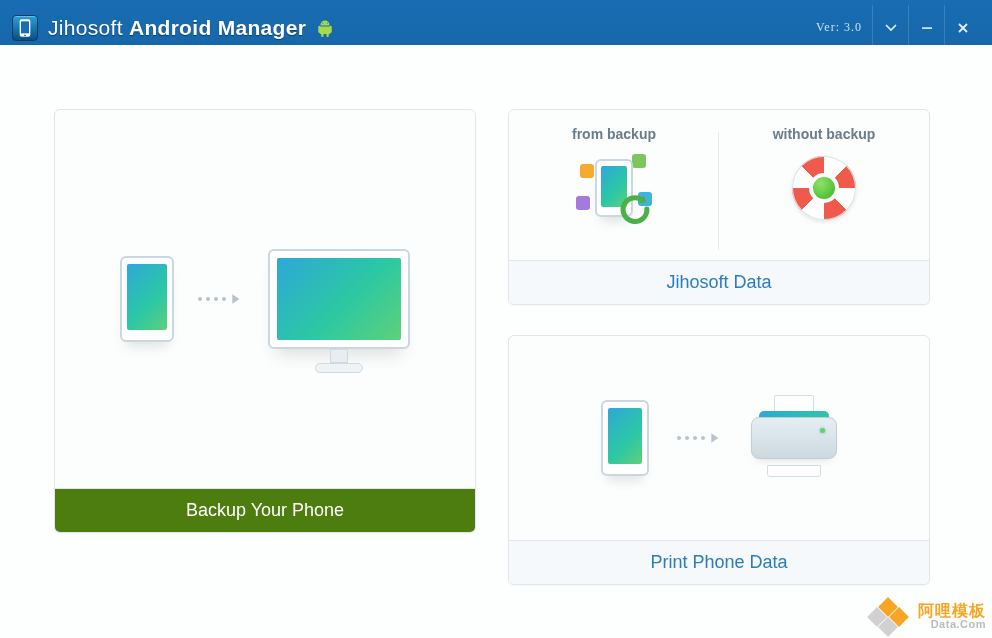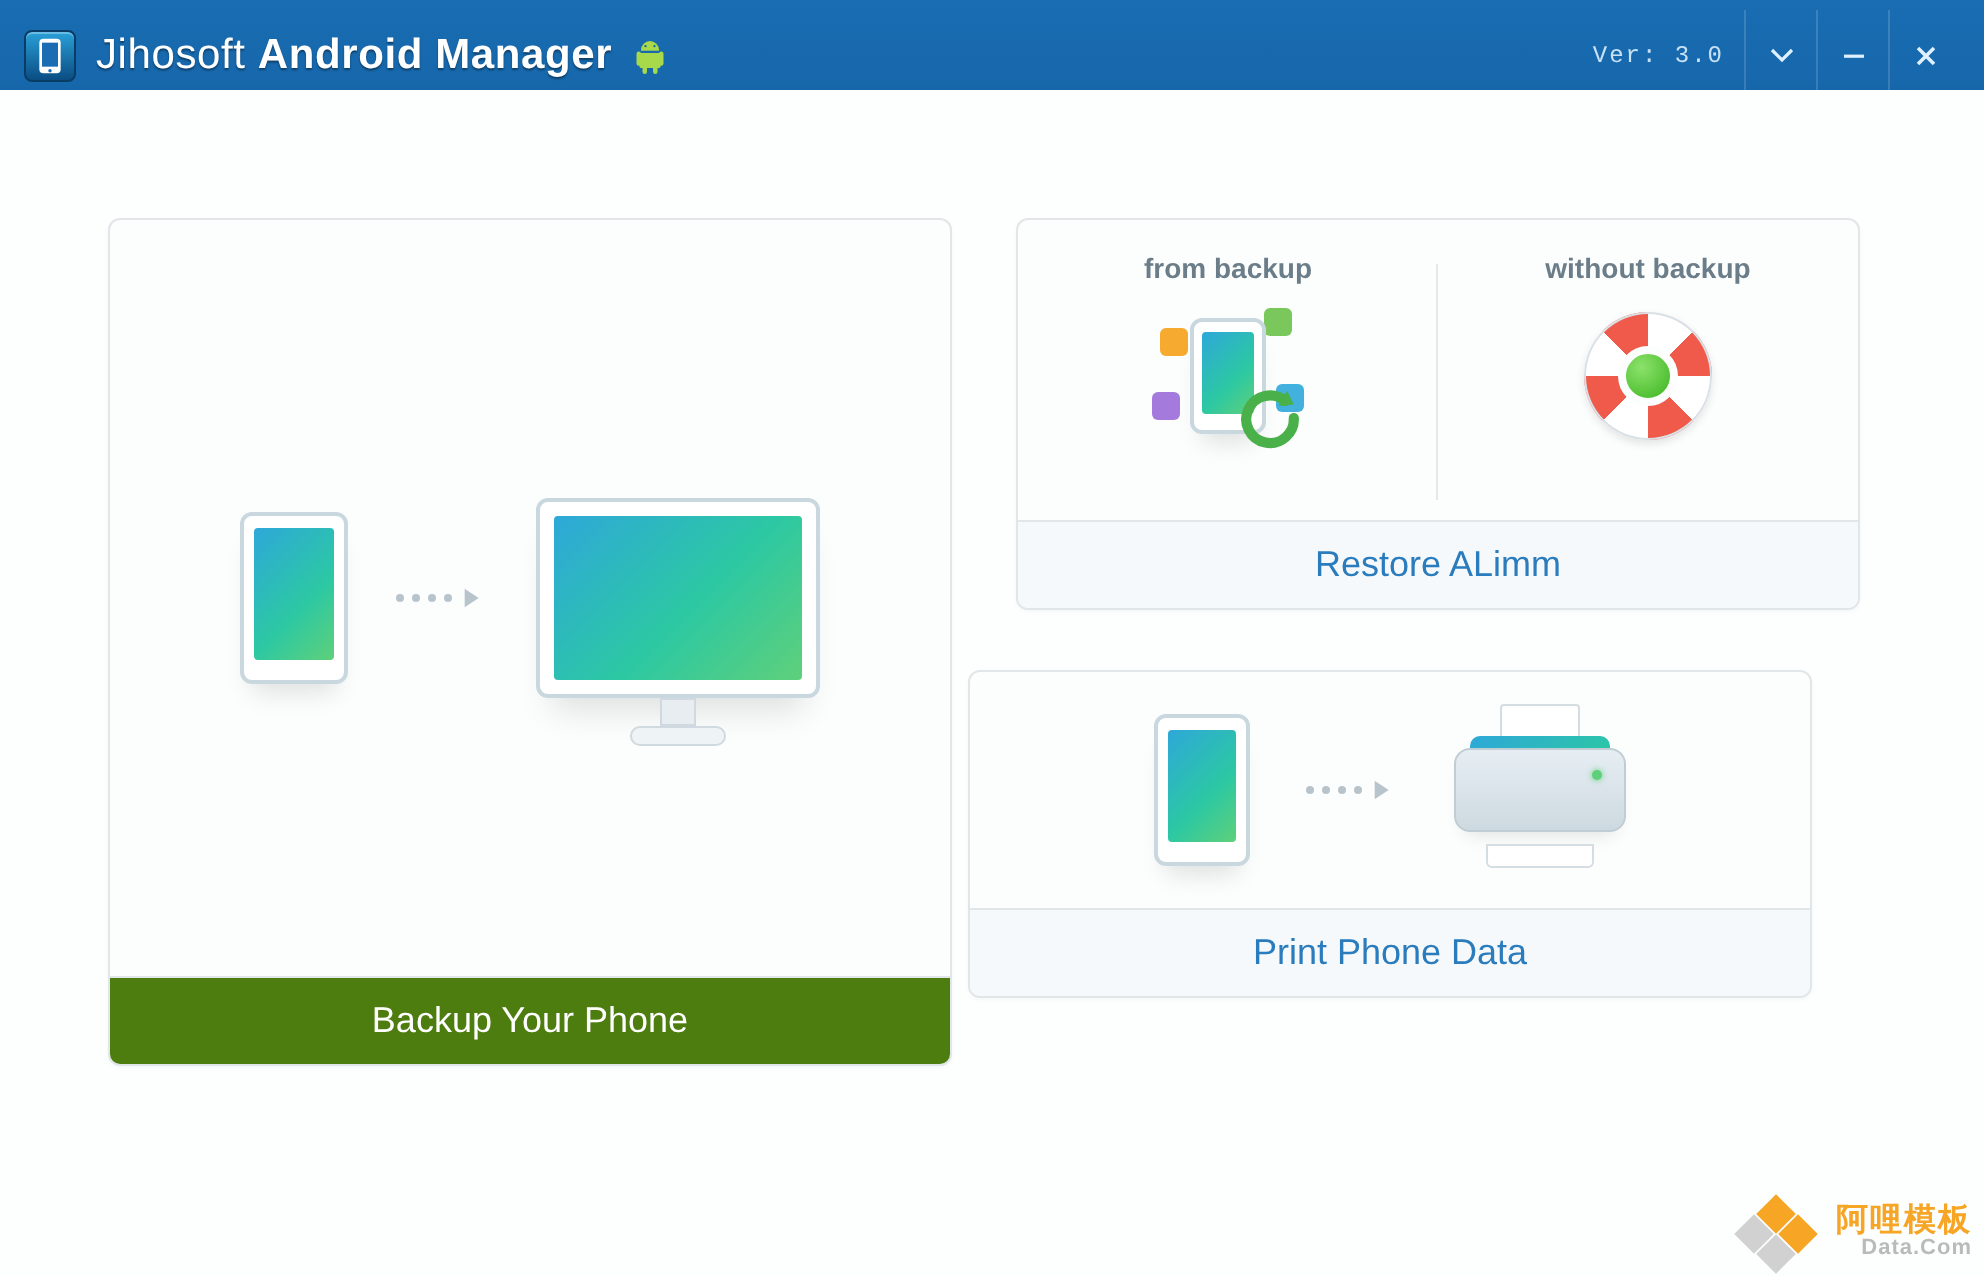--- a/index.html
+++ b/index.html
@@ -34,21 +34,21 @@
       font-weight: 400;
       text-shadow: 0 1px 1px rgba(0,0,0,.4);
       letter-spacing: .3px;
     }
     .app-title .bold { font-weight: 600; }
     .android-glyph {
       width: 18px; height: 20px; margin-left: 10px; color:#a7d94b;
     }
     .spacer { flex: 1; }
     .ver {
-      font-family: Liberation Mono, monospace;
+      font-family: Liberation Serif, serif;
       font-size: 12px;
       color: #c7e2f6;
       letter-spacing: 1px;
       margin-right: 10px;
     }
     .win-btn {
       width: 36px; height: 45px;
       display: flex; align-items: center; justify-content: center;
       border-left: 1px solid rgba(255,255,255,.15);
       color: #dff0ff;
@@ -63,21 +63,21 @@
       position: absolute;
       background: #fcfdfd;
       border: 1px solid #e1e6e9;
       border-radius: 6px;
       box-shadow: 0 1px 2px rgba(0,0,0,.03);
       overflow: hidden;
       cursor: pointer;
     }
     .card-left { left: 54px; top: 64px; width: 422px; height: 424px; }
     .card-rt   { left: 508px; top: 64px; width: 422px; height: 196px; }
-    .card-rb   { left: 484px; top: 290px; width: 422px; height: 164px; }
+    .card-rb   { left: 508px; top: 290px; width: 422px; height: 250px; }
     .card-footer {
       position: absolute; left: 0; right: 0; bottom: 0; height: 44px;
       display: flex; align-items: center; justify-content: center;
       font-size: 18px;
       border-top: 1px solid #e1e6e9;
     }
     .card-footer.blue   { background: #4d7c0f; color: #fff; }
     .card-footer.lblue  { background: #f6f9fb; color: #2a7cbd; }
     .card-body-left {
       position: absolute; left: 0; right: 0; top: 0; bottom: 44px;
@@ -279,21 +279,21 @@
         <div class="rt-label">without backup</div>
         <div class="recover-icon">
           <div class="lifebuoy">
             <div class="ring"></div>
             <div class="hole"></div>
           </div>
         </div>
       </div>
     </div>
     <div class="card-footer lblue">
-      <span>Restore ALimm</span>
+      <span>Jihosoft Data</span>
     </div>
   </div>
 
   <div class="card card-rb">
     <div class="rb-body">
       <div class="phone small"></div>
       <div class="dots-arrow">
         <span class="dot"></span>
           <span class="dot"></span>
           <span class="dot"></span>

